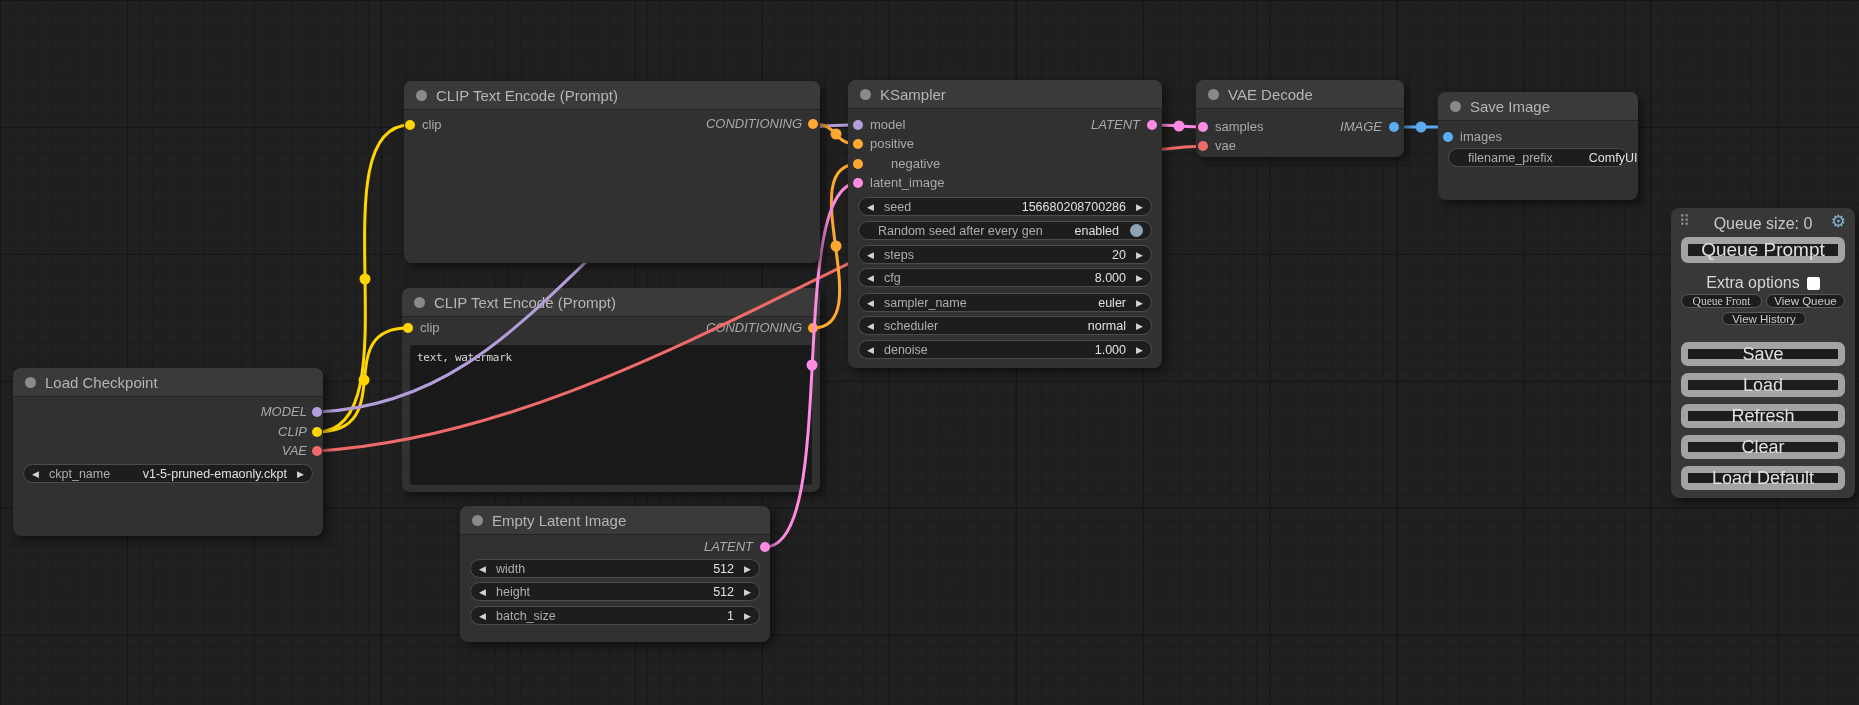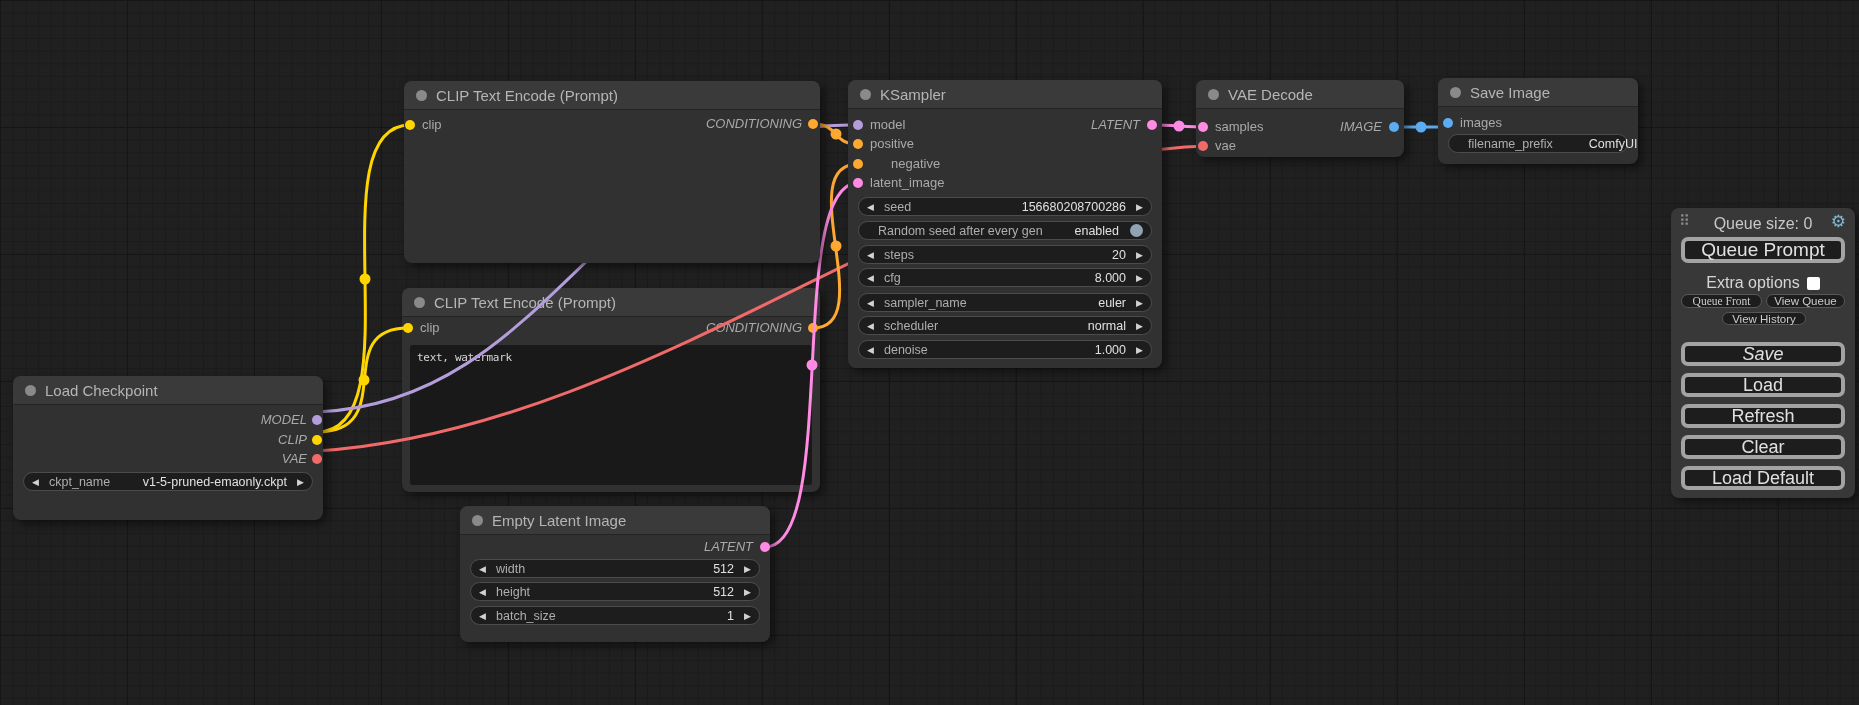--- a/index.html
+++ b/index.html
@@ -30,21 +30,21 @@
   .widget.noarrow{padding-left:14px;}
   .toggle{width:13px;height:13px;border-radius:50%;flex:none;margin-left:6px;}
   .textbox{position:absolute;left:8px;right:8px;background:#191919;border-radius:3px;color:#d6d6d6;
     font-family:"DejaVu Sans Mono",monospace;font-size:11px;letter-spacing:-0.3px;line-height:16px;
     padding:5px 7px;box-sizing:border-box;white-space:pre-wrap;word-break:break-word;}
   
   .panel{position:absolute;left:1671px;top:208px;width:184px;height:290px;background:#383838;border-radius:8px;box-shadow:4px 4px 10px rgba(0,0,0,.5);z-index:20;}
   .drag-handle{position:absolute;left:8px;top:5px;color:#8f8f8f;font-size:15px;line-height:15px;}
   .qsize{position:absolute;left:0;right:0;top:7px;text-align:center;color:#c8c8c8;font-size:16px;}
   .gear{position:absolute;right:9px;top:5px;font-size:17px;line-height:17px;}
-  .btn{position:absolute;left:10px;right:10px;background:#1d1d1d;border:4px solid #a3a3a3;border-radius:7px;color:#e0e0e0;display:flex;align-items:center;justify-content:center;box-sizing:border-box;}
+  .btn{position:absolute;left:10px;right:10px;background:#1d1d1d;border:7px solid #a3a3a3;border-radius:7px;color:#e0e0e0;display:flex;align-items:center;justify-content:center;box-sizing:border-box;}
   .btn.big{height:24px;font-size:18px;}
   .btn.queue{top:29px;height:26px;font-size:19px;}
   .pillbtn{position:absolute;background:#1d1d1d;border:1px solid #585858;border-radius:9px;color:#cccccc;font-size:11.5px;display:flex;align-items:center;justify-content:center;box-sizing:border-box;height:14px;}
   .extra{position:absolute;left:0;right:0;top:66px;display:flex;align-items:center;justify-content:center;gap:7px;color:#d5d5d5;font-size:16px;}
   .checkbox{width:13px;height:13px;background:#ffffff;border-radius:2px;}
 </style>
 </head>
 <body>
 
 <svg id="wires" width="1859" height="705">
@@ -63,21 +63,21 @@
     <circle cx="365" cy="279" r="5.5" fill="#FFD500"></circle>
     <circle cx="364" cy="380" r="5.5" fill="#FFD500"></circle>
     <circle cx="836" cy="134" r="5.5" fill="#FFA931"></circle>
     <circle cx="836" cy="246" r="5.5" fill="#FFA931"></circle>
     <circle cx="812" cy="365" r="5.5" fill="#FF8BE4"></circle>
     <circle cx="1179" cy="126" r="5.5" fill="#FF8BE4"></circle>
     <circle cx="1421" cy="127" r="5.5" fill="#5CACF2"></circle>
   </g>
 </svg>
 
-<div class="node" style="left:13px;top:376px;width:310px;height:144px;">
+<div class="node" style="left:13px;top:368px;width:310px;height:168px;">
   <div class="ntitle">
     <span class="tdot"></span>
     <span>Load Checkpoint</span>
   </div>
   <span class="slbl out" style="right:16px;top:35px;">MODEL</span>
   <span class="sdot" style="left: 299px; top: 39px; background-color: rgb(179, 157, 219);"></span>
   <span class="slbl out" style="right:16px;top:55px;">CLIP</span>
   <span class="sdot" style="left: 299px; top: 59px; background-color: rgb(255, 213, 0);"></span>
   <span class="slbl out" style="right:16px;top:74px;">VAE</span>
   <span class="sdot" style="left: 299px; top: 78px; background-color: rgb(241, 106, 106);"></span>
@@ -177,21 +177,21 @@
     <span>VAE Decode</span>
   </div>
   <span class="sdot" style="left: 2px; top: 42px; background-color: rgb(255, 139, 228);"></span>
   <span class="slbl" style="left:19px;top:38px;">samples</span>
   <span class="sdot" style="left: 2px; top: 61px; background-color: rgb(241, 106, 106);"></span>
   <span class="slbl" style="left:19px;top:57px;">vae</span>
   <span class="slbl out" style="right:22px;top:38px;">IMAGE</span>
   <span class="sdot" style="left: 193px; top: 42px; background-color: rgb(92, 172, 242);"></span>
 </div>
 
-<div class="node" style="left:1438px;top:78px;width:200px;height:86px;">
+<div class="node" style="left:1438px;top:92px;width:200px;height:108px;">
   <div class="ntitle">
     <span class="tdot"></span>
     <span>Save Image</span>
   </div>
   <span class="sdot" style="left: 5px; top: 40px; background-color: rgb(92, 172, 242);"></span>
   <span class="slbl" style="left:22px;top:36px;">images</span>
   <div class="widget noarrow" style="top:56px;">
     <span class="wlabel">filename_prefix</span>
     <span class="wvalue" style="margin-right:18px;margin-left:36px;">ComfyUI</span>
   </div>
@@ -229,18 +229,18 @@
   <div class="qsize">Queue size: 0</div>
   <span class="gear" style="color: rgb(127, 184, 208);">⚙</span>
   <div class="btn queue">Queue Prompt</div>
   <div class="extra">
     <span>Extra options</span>
     <span class="checkbox"></span>
   </div>
   <div class="pillbtn" style="left:10px;top:86px;width:81px;font-family:Liberation Serif, serif;">Queue Front</div>
   <div class="pillbtn" style="left:95px;top:86px;width:79px;">View Queue</div>
   <div class="pillbtn" style="left:51px;top:104px;width:84px;height:13px;">View History</div>
-  <div class="btn big" style="top:134px;font-style:italic;">Save</div>
+  <div class="btn big" style="top:134px;">Save</div>
   <div class="btn big" style="top:165px;">Load</div>
   <div class="btn big" style="top:196px;">Refresh</div>
   <div class="btn big" style="top:227px;">Clear</div>
   <div class="btn big" style="top:258px;">Load Default</div>
 </div>
 
 </body></html>

